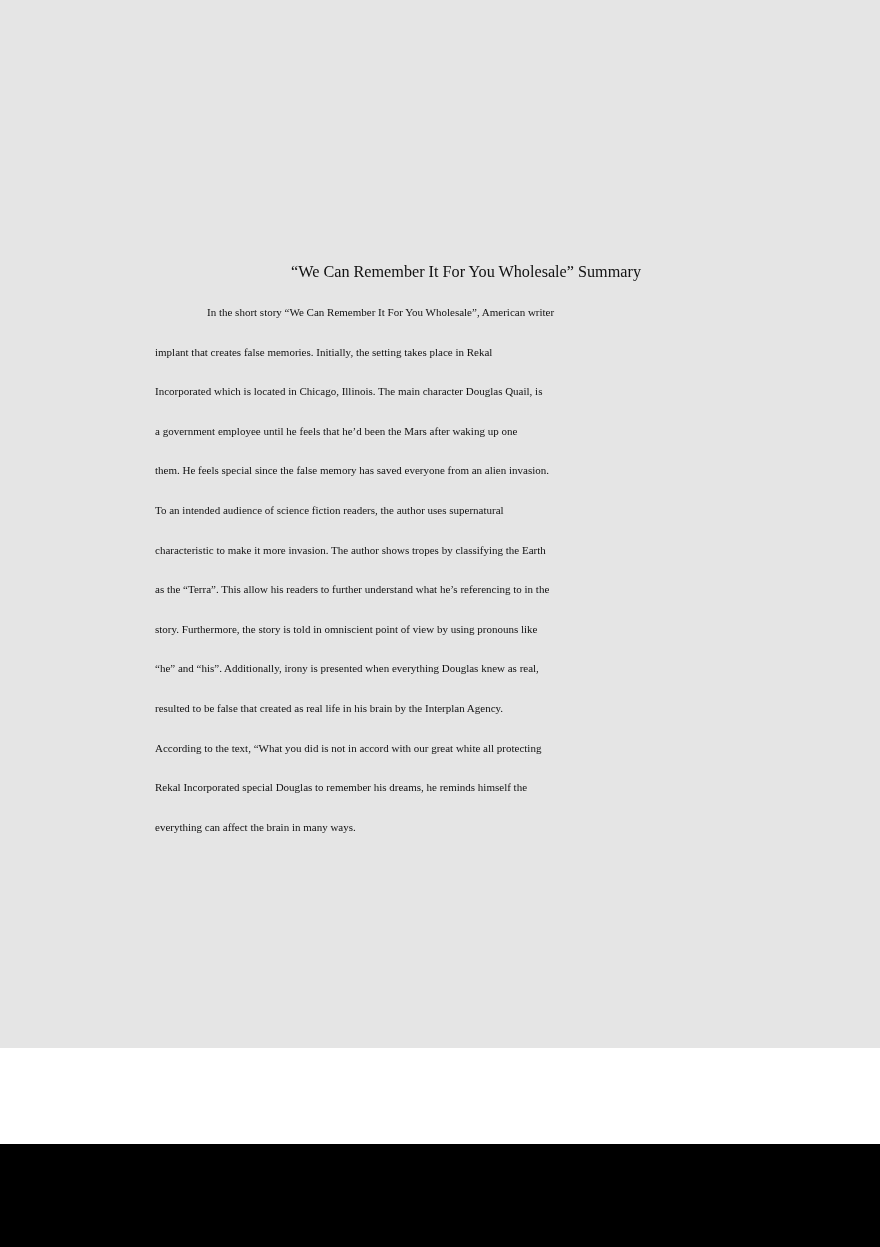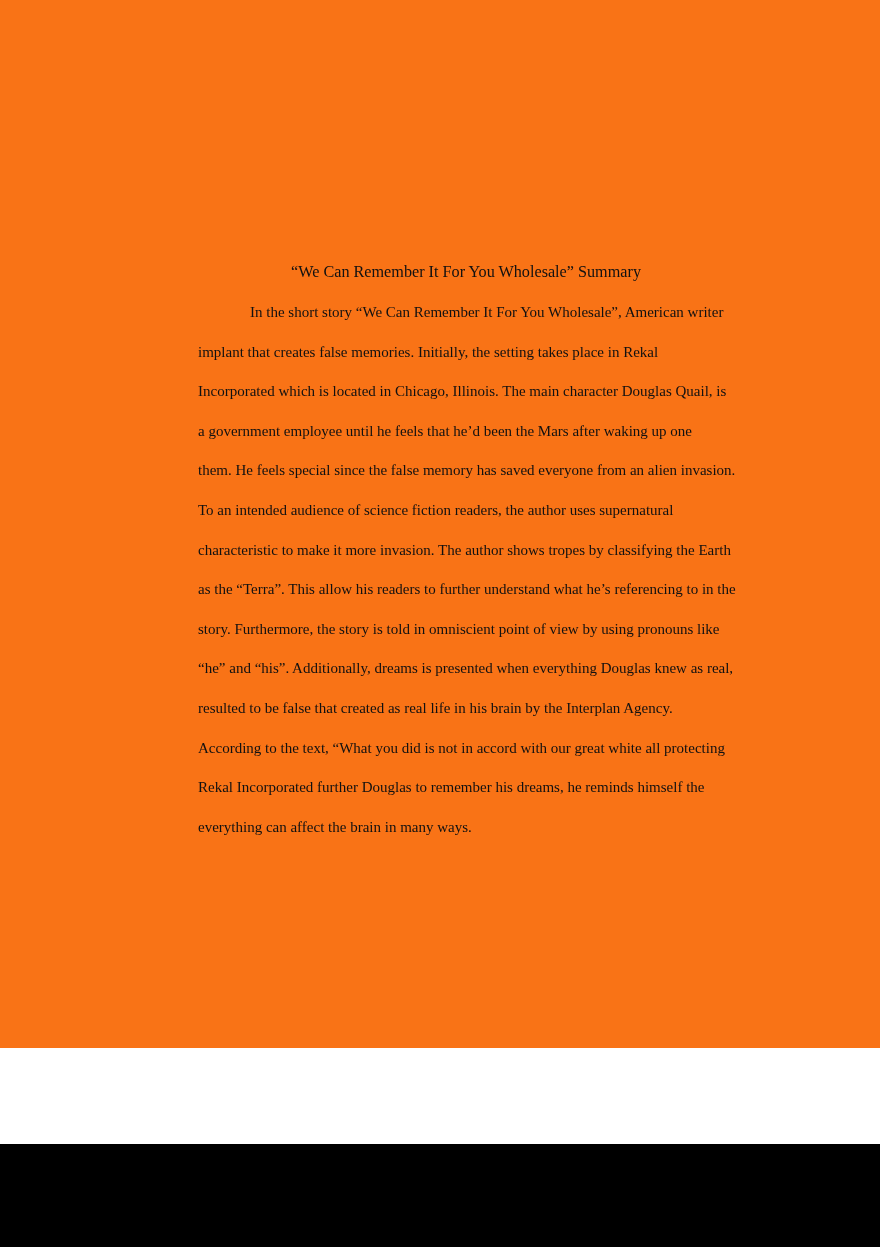--- a/index.html
+++ b/index.html
@@ -14,21 +14,21 @@
       overflow: hidden;
       font-family: "Liberation Serif", "DejaVu Serif", serif;
       color: #111111;
     }
     .page {
       position: absolute;
       left: 0;
       top: 0;
       width: 880px;
       height: 1048px;
-      background: #f97316;
+      background: #e5e5e5;
     }
     .title {
       position: absolute;
       left: 0;
       width: 932px;
       top: 262px;
       text-align: center;
       font-size: 16.2px;
       line-height: 20px;
       white-space: nowrap;
@@ -36,23 +36,22 @@
     .body-text {
       position: absolute;
       left: 155px;
       top: 302px;
       width: 640px;
     }
     .line {
       display: block;
       height: 39.6px;
       line-height: 20px;
-      font-size: 15px;
+      font-size: 11px;
       white-space: nowrap;
-      margin-left: 43px;
     }
     .line.indent {
       padding-left: 52px;
     }
     .bottom-bar {
       position: absolute;
       left: 0;
       top: 1144px;
       width: 880px;
       height: 103px;
@@ -68,21 +67,21 @@
   <div class="body-text">
     <span class="line indent">In the short story “We Can Remember It For You Wholesale”, American writer</span>
     <span class="line">implant that creates false memories. Initially, the setting takes place in Rekal</span>
     <span class="line">Incorporated which is located in Chicago, Illinois.  The main character Douglas Quail, is</span>
     <span class="line">a government employee until he feels that he’d been the Mars after waking up one</span>
     <span class="line">them. He feels special since the false memory has saved everyone from an alien invasion.</span>
     <span class="line">To an intended audience of science fiction readers, the author uses supernatural</span>
     <span class="line">characteristic to make it more invasion. The author shows tropes by classifying the Earth</span>
     <span class="line">as the “Terra”. This allow his readers to further understand what he’s referencing to in the</span>
     <span class="line">story. Furthermore, the story is told in omniscient point of view by using pronouns like</span>
-    <span class="line">“he” and “his”. Additionally, dreams is presented when everything Douglas knew as real,</span>
+    <span class="line">“he” and “his”. Additionally, irony is presented when everything Douglas knew as real,</span>
     <span class="line">resulted to be false that created as real life in his brain by the Interplan Agency.</span>
     <span class="line">According to the text, “What you did is not in accord with our great white all protecting</span>
-    <span class="line">Rekal Incorporated further Douglas to remember his dreams, he reminds himself the</span>
+    <span class="line">Rekal Incorporated special Douglas to remember his dreams, he reminds himself the</span>
     <span class="line">everything can affect the brain in many ways.</span>
   </div>
 </div>
 
 <div class="bottom-bar"></div>
 
 </body></html>

